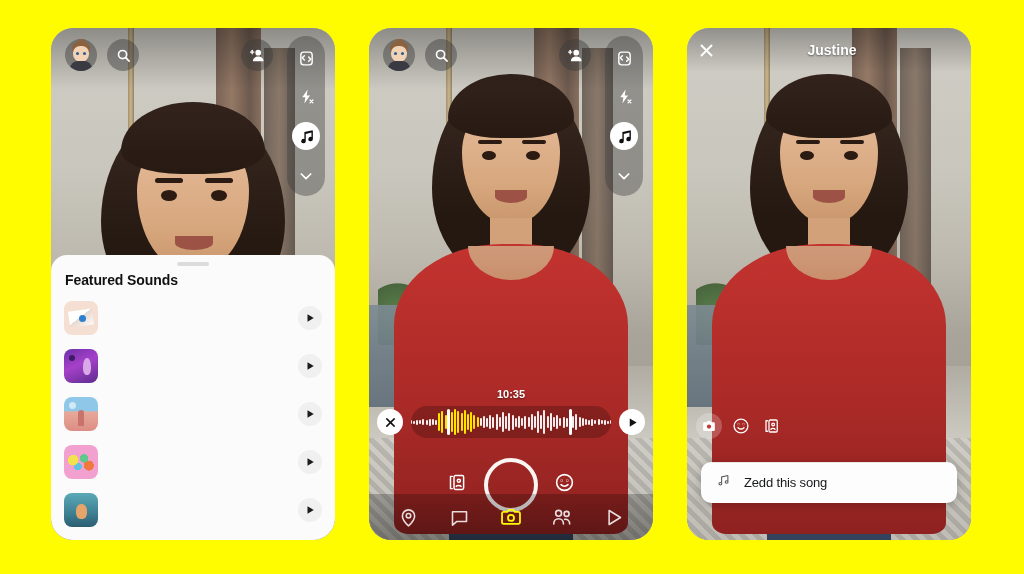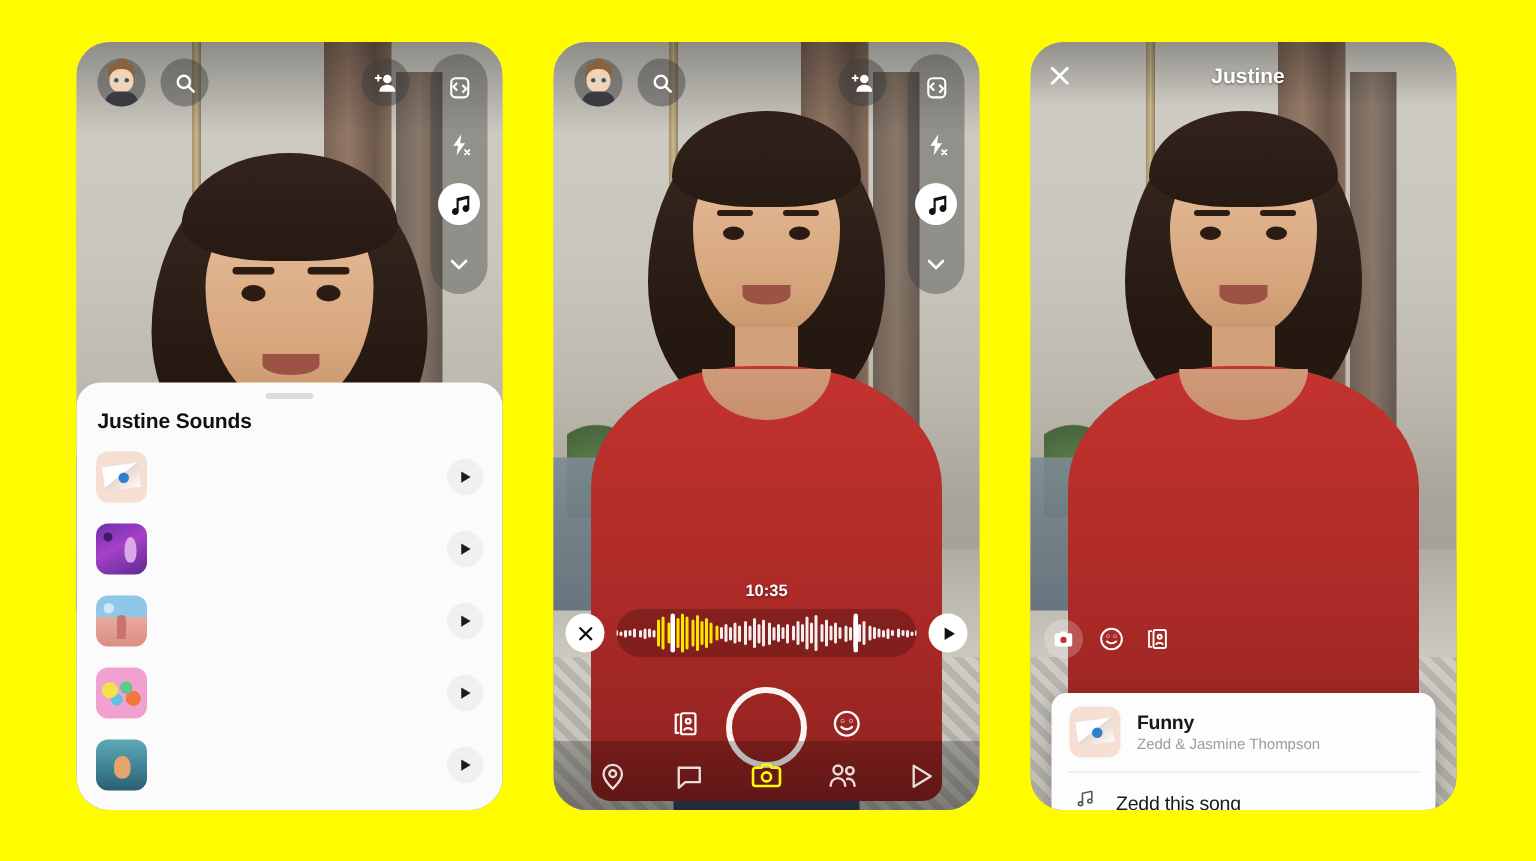--- a/index.html
+++ b/index.html
@@ -363,21 +363,21 @@
       </div>
       <div class="tool">
         <svg width="16" height="16" viewBox="0 0 24 24" fill="none" stroke="#fff" stroke-width="2.6" stroke-linecap="round" stroke-linejoin="round">
           <polyline points="5,9 12,16 19,9"></polyline>
         </svg>
       </div>
     </div>
 
     <div class="sheet">
       <div class="grabber"></div>
-      <h2>Justine Sounds</h2>
+      <h2>Featured Sounds</h2>
       <div class="sound-list" id="p1-sounds">
           <div class="sound-row">
             <div class="art a-funny"></div>
             <div class="sound-meta">
               <div class="sound-title"></div>
               <div class="sound-artist"></div>
             </div>
             <div class="play-circle">
               <svg width="10" height="10" viewBox="0 0 24 24" fill="#1b1b1b">
                 <polygon points="6,3 21,12 6,21"></polygon>
@@ -707,27 +707,20 @@
           <path d="M4 5v14M4 5h2M4 19h2"></path>
             <rect x="8" y="4" width="11" height="16" rx="1.6"></rect>
           <circle cx="13.5" cy="10" r="1.8"></circle>
             <path d="M10.5 16.5c.8-1.6 4.7-1.6 5.6 0"></path>
         </svg>
       </div>
     </div>
 
 
     <div class="sound-card">
-      <div class="sc-top">
-        <div class="art a-funny"></div>
-        <div>
-          <div class="sc-title">Funny</div>
-          <div class="sc-artist">Zedd &amp; Jasmine Thompson</div>
-        </div>
-      </div>
       <div class="sc-div"></div>
       <div class="sc-play">
         <span>
           <svg width="15" height="15" viewBox="0 0 24 24" fill="none" stroke="#555" stroke-width="1.7">
             <path d="M19 4L9 6.2v9.4"></path>
               <path d="M19 4v8.6"></path>
             <ellipse cx="7" cy="17.3" rx="2.3" ry="2"></ellipse>
               <ellipse cx="17" cy="14.5" rx="2.3" ry="2"></ellipse>
           </svg>
         </span>

